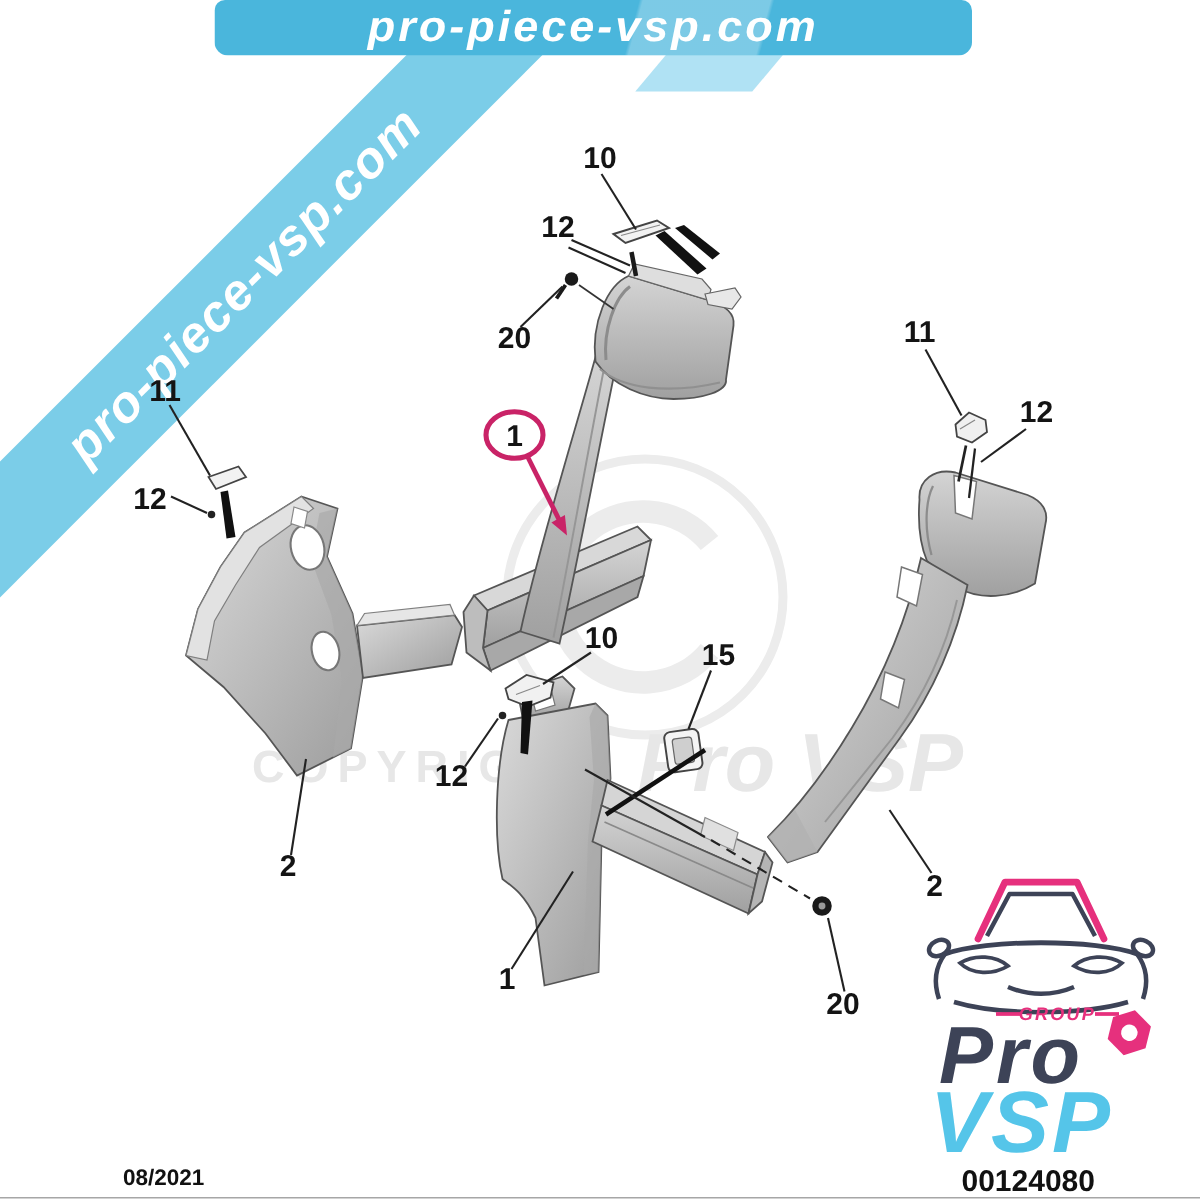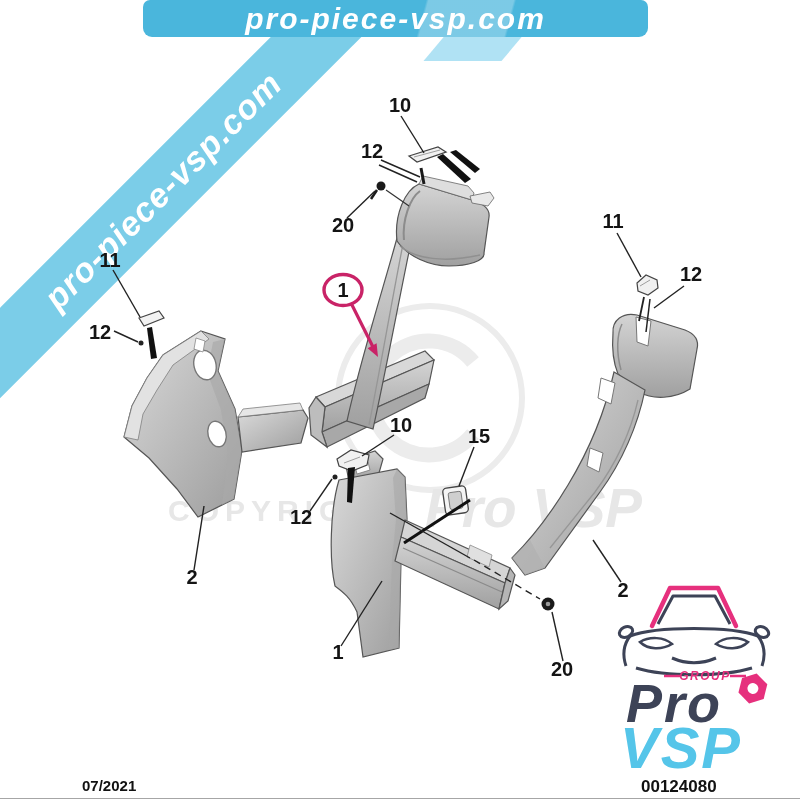--- a/index.html
+++ b/index.html
@@ -41,21 +41,21 @@
   .wm-brand{font-weight:bold;font-style:italic;font-size:55px;fill:#e7e7e7;}
   .leader{stroke:#222;stroke-width:1.4;fill:none;}
   .part-outline{stroke:#555;stroke-width:1.2;}
   
   .logo{position:absolute;left:606px;top:576px;z-index:3;}
   .logo-group{font-weight:bold;font-style:italic;font-size:12px;letter-spacing:1.5px;fill:#e6307d;text-anchor:middle;}
   .logo-pro{font-weight:bold;font-style:italic;font-size:54px;letter-spacing:2px;fill:#3d4357;}
   .logo-vsp{font-weight:bold;font-style:italic;font-size:58px;letter-spacing:2px;fill:#55c5e9;}
   
   .footer-date{position:absolute;left:82px;top:777px;font-size:15px;font-weight:bold;color:#111;z-index:3;}
-  .footer-ref{position:absolute;left:641px;top:777px;font-size:17px;font-weight:bold;color:#111;z-index:3;text-align:center;}
+  .footer-ref{position:absolute;left:641px;top:777px;font-size:20px;font-weight:bold;color:#111;z-index:3;text-align:center;}
   .bottom-rule{position:absolute;left:0;top:798px;width:800px;height:1px;background:#a6a6a6;z-index:3;}
 </style>
 </head>
 <body>
 
 <div class="page">
 
   <div class="banner-underflag"></div>
 
   <div class="ribbon">
@@ -233,17 +233,17 @@
       <text class="logo-group" x="99" y="104">GROUP</text>
       <text class="logo-pro" x="20" y="146">Pro</text>
       <g transform="rotate(14 147 112)">
         <path d="M147,97 L160,105 L160,120 L147,128 L134,120 L134,105 Z" fill="#e6307d"></path>
         <circle cx="147" cy="112.5" r="5.5" fill="#ffffff"></circle>
       </g>
       <text class="logo-vsp" x="14" y="192">VSP</text>
     </g>
   </svg>
 
-  <div class="footer-date">07/2021</div>
+  <div class="footer-date">08/2021</div>
   <div class="footer-ref">00124080</div>
   <div class="bottom-rule"></div>
 
 </div>
 
 </body></html>

